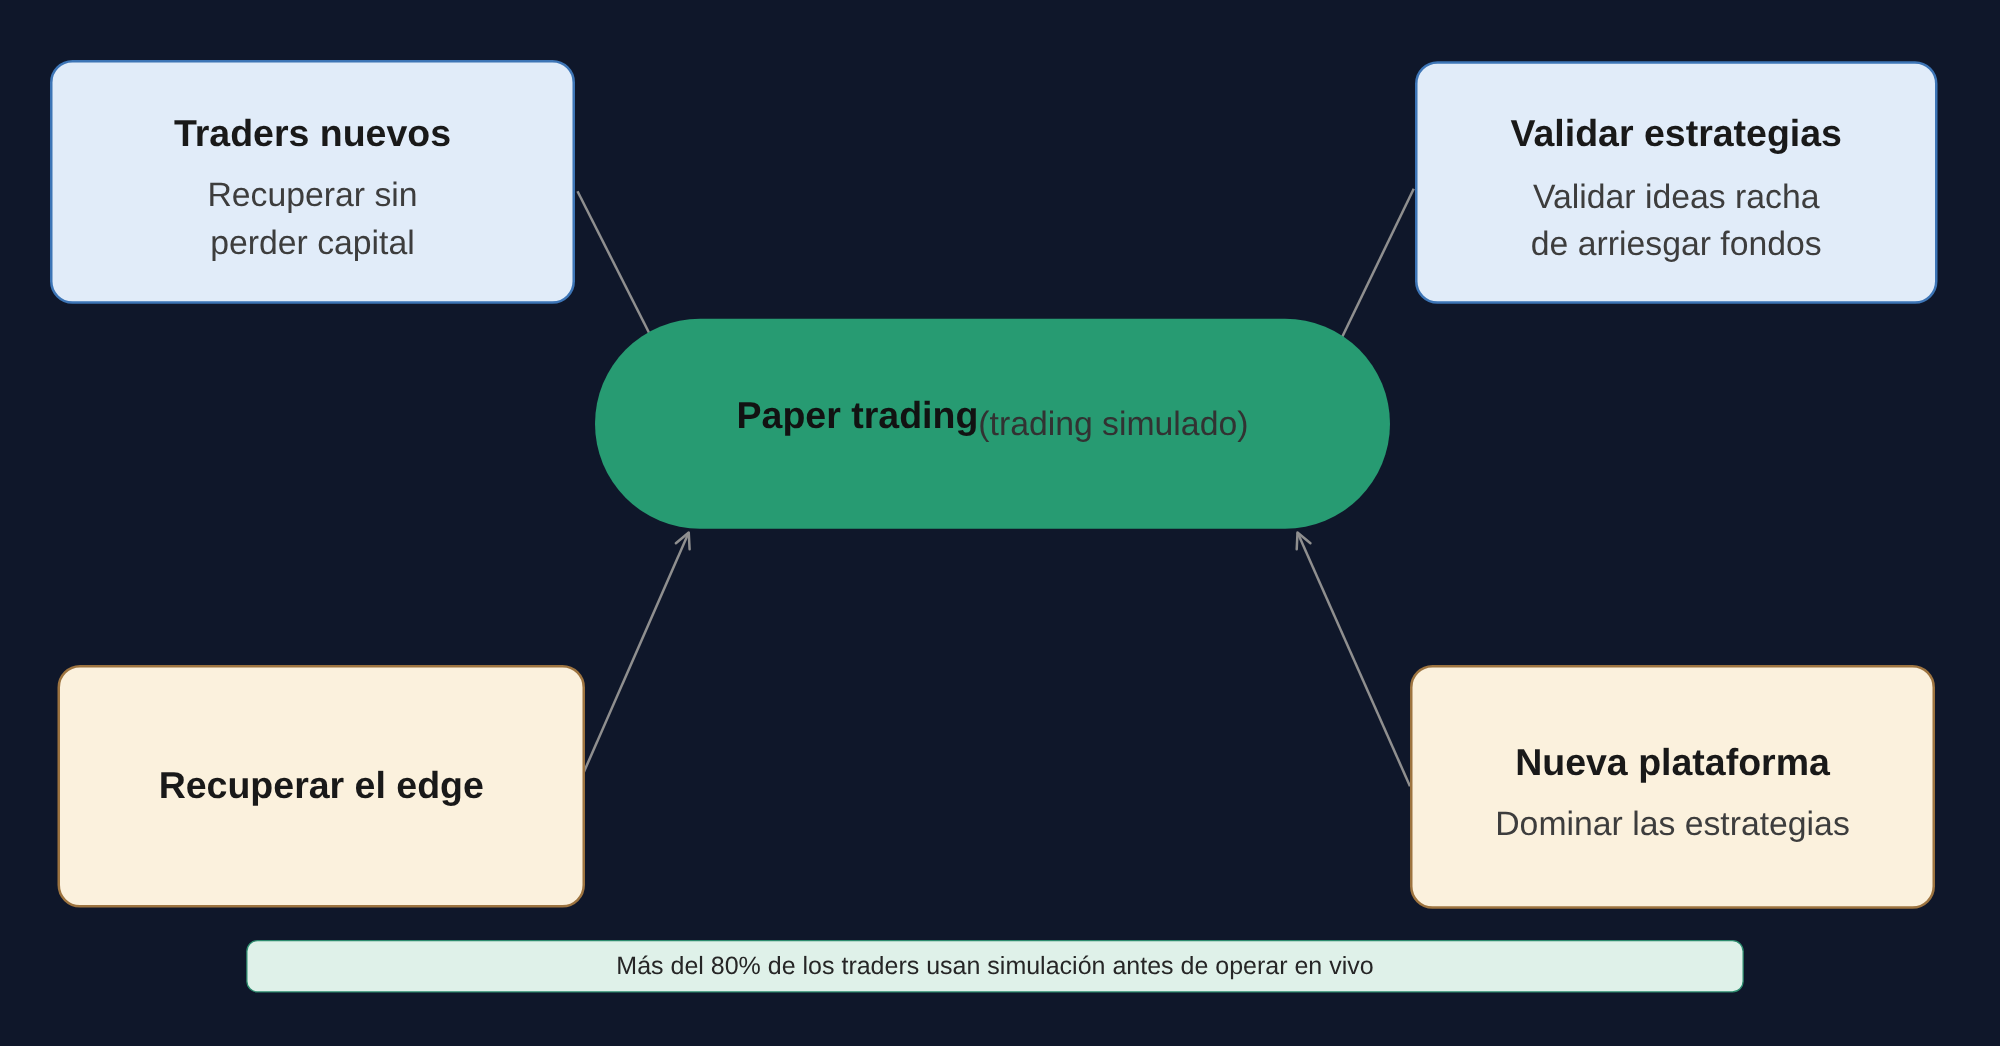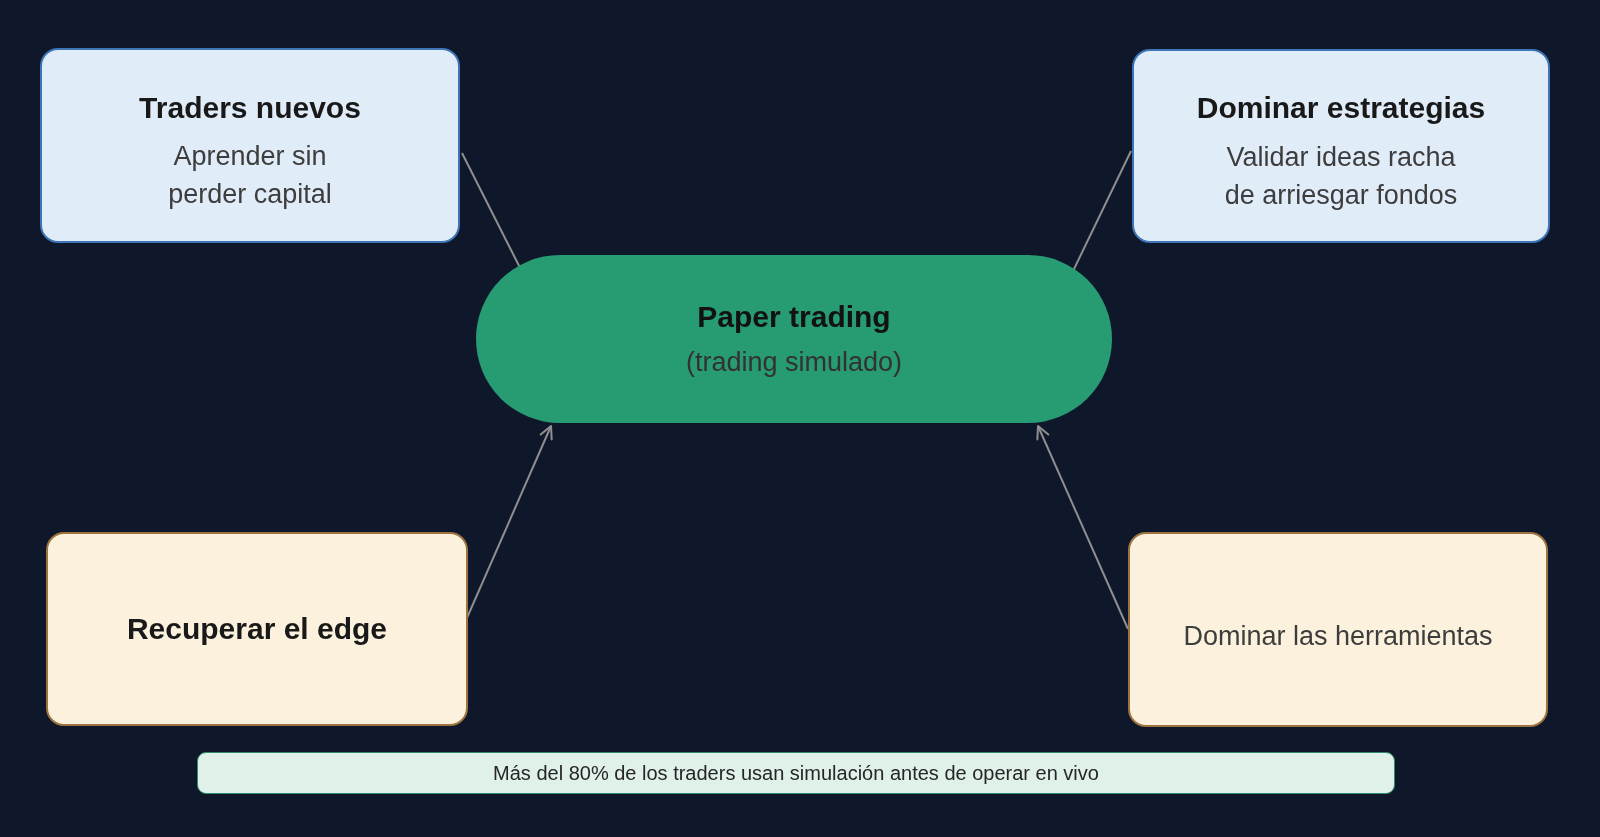--- a/index.html
+++ b/index.html
@@ -20,21 +20,21 @@
   .pos-tr{left:1132px;top:49px;width:418px;height:194px;}
   .pos-bl{left:46px;top:532px;width:422px;height:194px;}
   .pos-br{left:1128px;top:532px;width:420px;height:195px;}
 
   .node-title{font-size:30px;font-weight:700;color:#191919;margin-bottom:13px;line-height:1.15;}
   .node-sub{font-size:27px;color:#3d3d3d;line-height:1.4;}
 
   .pill{
     position:absolute;left:476px;top:255px;width:636px;height:168px;
     border-radius:84px;background:#279b72;
-    display:flex;flex-direction:column;align-items:center;justify-content:center;
+    display:flex;flex-direction:row;align-items:center;justify-content:center;
     text-align:center;
   }
   .pill-title{font-size:30px;font-weight:700;color:#121212;margin-bottom:13px;}
   .pill-sub{font-size:27px;color:#323232;text-align:right;}
 
   .banner{
     position:absolute;left:197px;top:752px;width:1198px;height:42px;
     box-sizing:border-box;border-radius:9px;
     background:#dff1e9;border:1.5px solid #2d8c6e;
     display:flex;align-items:center;justify-content:center;
@@ -54,40 +54,41 @@
     </defs>
     <line x1="462" y1="153" x2="553" y2="333" stroke="#8f8f8f" stroke-width="2" marker-end="url(#ah)"></line>
     <line x1="1131" y1="151" x2="1046" y2="327" stroke="#8f8f8f" stroke-width="2" marker-end="url(#ah)"></line>
     <line x1="463" y1="627" x2="551" y2="426" stroke="#8f8f8f" stroke-width="2" marker-end="url(#ah)"></line>
     <line x1="1128" y1="629" x2="1038" y2="426" stroke="#8f8f8f" stroke-width="2" marker-end="url(#ah)"></line>
   </svg>
 
   <div class="node node--blue pos-tl">
     <div class="node-title">Traders nuevos</div>
     <div class="node-sub">
-      <div>Aprender sin</div>
+      <div>Recuperar sin</div>
       <div>perder capital</div>
     </div>
   </div>
 
   <div class="node node--blue pos-tr">
-    <div class="node-title">Dominar estrategias</div>
+    <div class="node-title">Validar estrategias</div>
     <div class="node-sub">
       <div>Validar ideas racha</div>
       <div>de arriesgar fondos</div>
     </div>
   </div>
 
   <div class="node node--cream pos-bl">
     <div class="node-title">Recuperar el edge</div>
   </div>
 
   <div class="node node--cream pos-br">
+    <div class="node-title">Nueva plataforma</div>
     <div class="node-sub">
-      <div>Dominar las herramientas</div>
+      <div>Dominar las estrategias</div>
     </div>
   </div>
 
   <div class="pill">
     <div class="pill-title">Paper trading</div>
     <div class="pill-sub">(trading simulado)</div>
   </div>
 
   <div class="banner">
     <span>Más del 80% de los traders usan simulación antes de operar en vivo</span>

